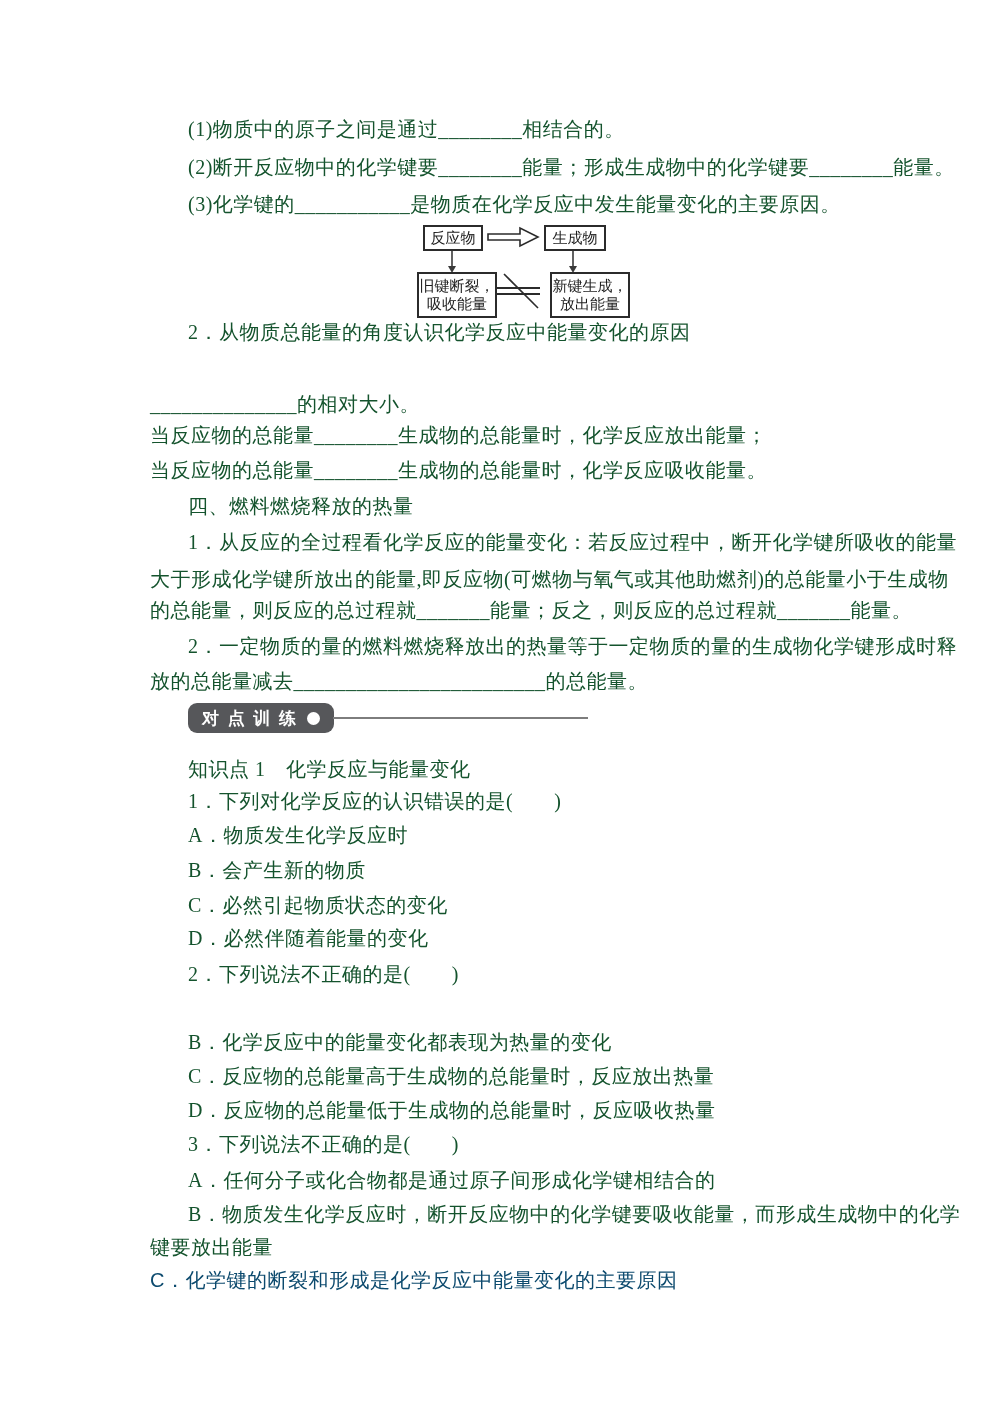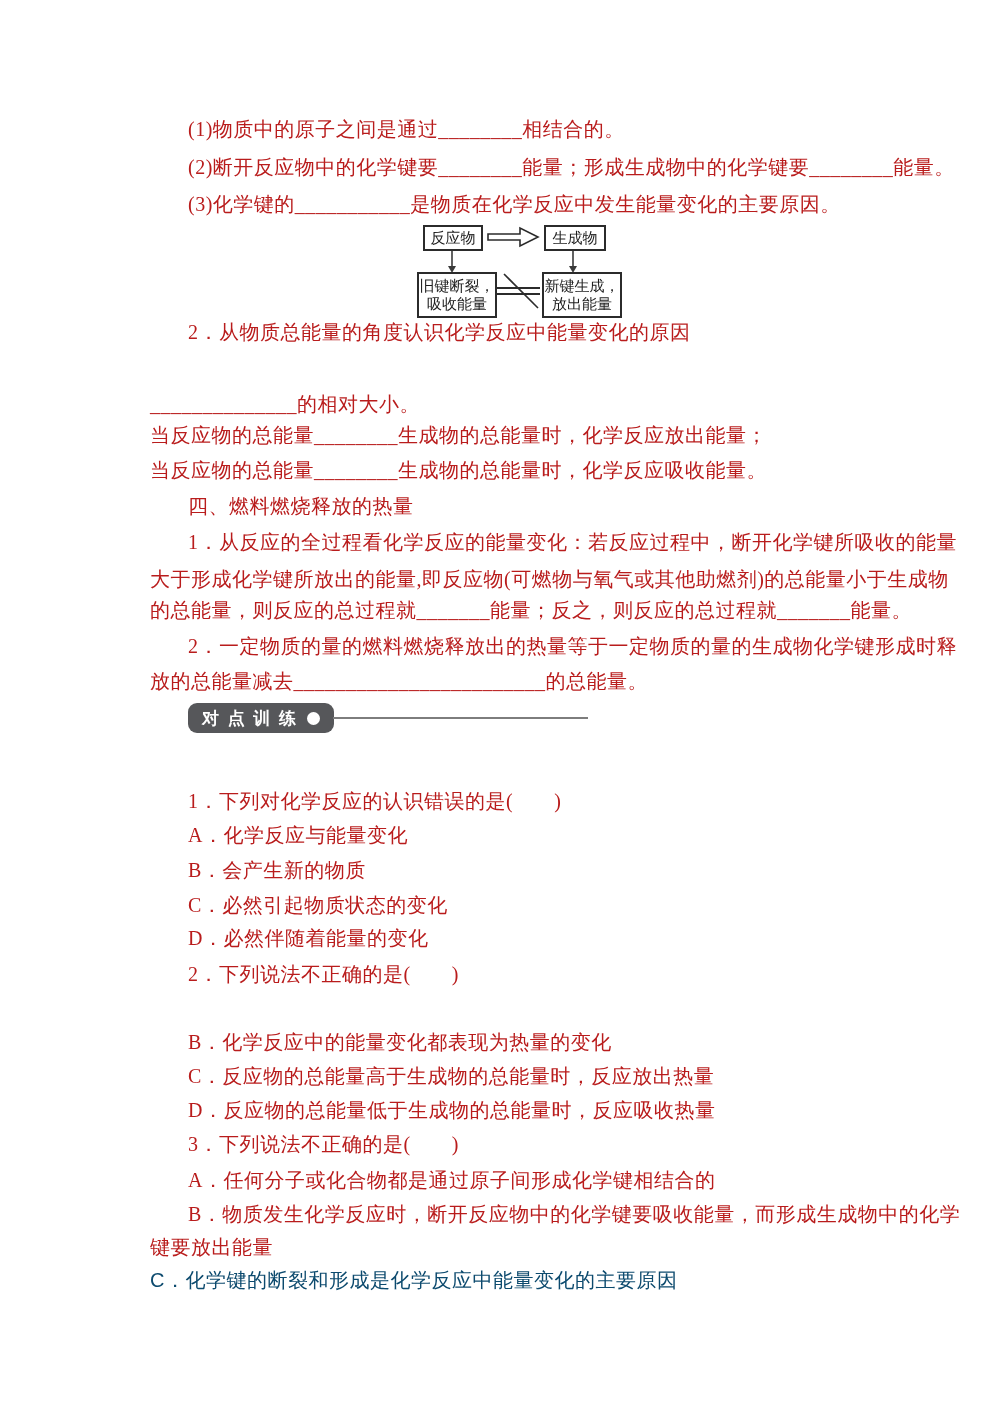--- a/index.html
+++ b/index.html
@@ -10,21 +10,21 @@
     color:#1c1c1c;
     position:relative;
     overflow:hidden;
   }
   .page{position:absolute;left:0;top:0;width:1000px;height:1414px;background:#ffffff;}
   .line{
     position:absolute;left:150px;width:712px;
     font-size:20px;line-height:24px;
     letter-spacing:0.5px;
     white-space:nowrap;
-    color:#b91c1c;
+    color:#14532d;
   }
   .ind{padding-left:38px;}
   .sans{font-family:"Liberation Sans","DejaVu Sans",sans-serif;color:#0c4a6e;}
   
   .diagram{position:absolute;left:408px;top:222px;width:222px;height:96px;}
   .dbox{
     position:absolute;border:2px solid #2b2b2b;background:#fff;
     font-size:15px;line-height:18px;text-align:center;
     display:flex;flex-direction:column;justify-content:center;
     letter-spacing:0;
@@ -73,21 +73,21 @@
     <div class="dbox" style="left:15px;top:3px;width:56px;height:22px">
       <span>反应物</span>
     </div>
     <div class="dbox" style="left:136px;top:3px;width:58px;height:22px">
       <span>生成物</span>
     </div>
     <div class="dbox" style="left:9px;top:50px;width:76px;height:42px">
       <span>旧键断裂，</span>
       <span>吸收能量</span>
     </div>
-    <div class="dbox" style="left:134px;top:50px;width:76px;height:42px">
+    <div class="dbox" style="left:142px;top:50px;width:76px;height:42px">
       <span>新键生成，</span>
       <span>放出能量</span>
     </div>
   </div>
 
   <div class="line ind" style="top:320px">2．从物质总能量的角度认识化学反应中能量变化的原因</div>
   <div class="line" style="top:392px">______________的相对大小。</div>
   <div class="line" style="top:423px">当反应物的总能量________生成物的总能量时，化学反应放出能量；</div>
   <div class="line" style="top:458px">当反应物的总能量________生成物的总能量时，化学反应吸收能量。</div>
 
@@ -97,22 +97,23 @@
   <div class="line" style="top:598px">的总能量，则反应的总过程就_______能量；反之，则反应的总过程就_______能量。</div>
   <div class="line ind" style="top:634px">2．一定物质的量的燃料燃烧释放出的热量等于一定物质的量的生成物化学键形成时释</div>
   <div class="line" style="top:669px">放的总能量减去________________________的总能量。</div>
 
   <div class="band-box">
     <span class="band-label">对 点 训 练</span>
     <span class="band-dot"></span>
   </div>
   <div class="band-rule"></div>
 
+  <div class="line ind" style="top:757px">知识点 1　化学反应与能量变化</div>
   <div class="line ind" style="top:789px">1．下列对化学反应的认识错误的是(　　)</div>
-  <div class="line ind" style="top:823px">A．化学反应与能量变化</div>
+  <div class="line ind" style="top:823px">A．物质发生化学反应时</div>
   <div class="line ind" style="top:858px">B．会产生新的物质</div>
   <div class="line ind" style="top:893px">C．必然引起物质状态的变化</div>
   <div class="line ind" style="top:926px">D．必然伴随着能量的变化</div>
   <div class="line ind" style="top:962px">2．下列说法不正确的是(　　)</div>
   <div class="line ind" style="top:1030px">B．化学反应中的能量变化都表现为热量的变化</div>
   <div class="line ind" style="top:1064px">C．反应物的总能量高于生成物的总能量时，反应放出热量</div>
   <div class="line ind" style="top:1098px">D．反应物的总能量低于生成物的总能量时，反应吸收热量</div>
   <div class="line ind" style="top:1132px">3．下列说法不正确的是(　　)</div>
   <div class="line ind" style="top:1168px">A．任何分子或化合物都是通过原子间形成化学键相结合的</div>
   <div class="line ind" style="top:1202px">B．物质发生化学反应时，断开反应物中的化学键要吸收能量，而形成生成物中的化学</div>

